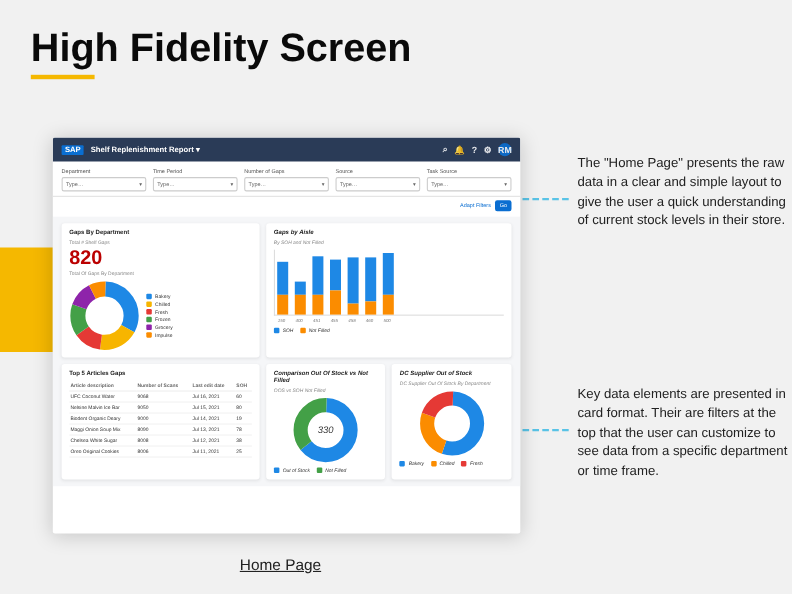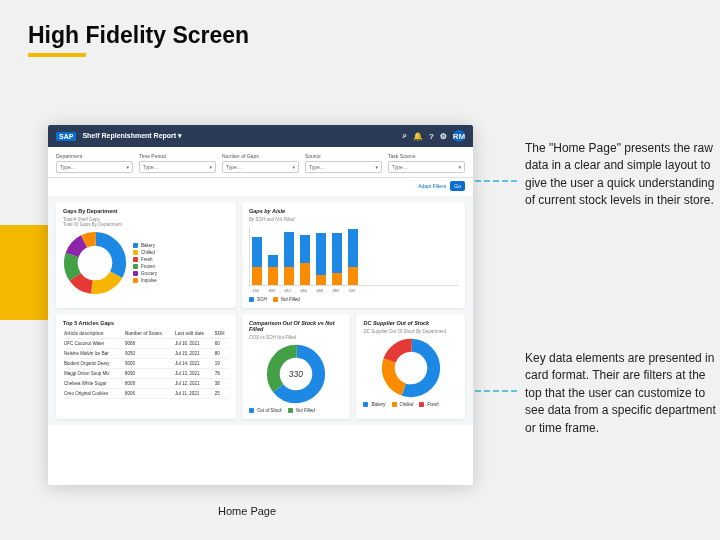--- a/index.html
+++ b/index.html
@@ -1,21 +1,21 @@
 <!DOCTYPE html>
 <html><head>
 <meta charset="utf-8">
 <style>
   * { box-sizing: border-box; margin: 0; padding: 0; }
   body { font-family: Arial, Helvetica, sans-serif; background: #f1f1f1; width: 720px; height: 540px; overflow: hidden; position: relative; }
-  .page-title { font-size: 23px; font-weight: 700; color: #0a0a0a; margin: 22px 0 4px 28px; }
+  .page-title { font-size: 36px; font-weight: 700; color: #0a0a0a; margin: 22px 0 4px 28px; }
   .title-underline { width: 58px; height: 4px; background: #f5b800; margin-left: 28px; }
   .yellow-block { position: absolute; left: 0; top: 225px; width: 48px; height: 95px; background: #f5b800; }
   .screenshot-area { position: absolute; left: 48px; top: 125px; width: 425px; height: 360px; background: #fff; box-shadow: 0 2px 18px rgba(0,0,0,0.18); border-radius: 2px; overflow: hidden; }
-  .caption { position: absolute; left: 218px; top: 505px; font-size: 11px; color: #222; }
+  .caption { position: absolute; left: 218px; top: 505px; font-size: 14px; color: #222; text-decoration: underline; }
   .anno { position: absolute; font-size: 12px; color: #222; line-height: 1.45; width: 200px; }
   .anno1 { left: 525px; top: 140px; }
   .anno2 { left: 525px; top: 350px; }
   .dash-line { position: absolute; border-top: 2px dashed #59c3e6; }
   .dash1 { left: 475px; top: 180px; width: 42px; }
   .dash2 { left: 475px; top: 390px; width: 42px; }
   
   .topbar { background: #2a3b57; height: 22px; display: flex; align-items: center; padding: 0 8px; color: #fff; font-size: 7px; font-weight: 600; justify-content: space-between; }
   .topbar-left { display: flex; align-items: center; gap: 6px; }
   .sap-logo { background: #0a6ed1; color: #fff; font-weight: 900; font-size: 7px; padding: 1px 3px; border-radius: 1px; }
@@ -122,20 +122,21 @@
     <span>Adapt Filters</span>
     <span class="go-btn">Go</span>
   </div>
 
   <div class="dash-body">
 
     <div class="row">
       <div class="card" style="flex:0 0 44%">
         <div class="card-title">Gaps By Department</div>
         <div class="kpi-sub">Total # Shelf Gaps</div>
+        <div class="kpi">820</div>
         <div class="kpi-sub">Total Of Gaps By Department</div>
         <div class="donut-wrap">
           <svg class="donut" width="64" height="64" viewBox="0 0 42 42">
             <circle cx="21" cy="21" r="15.9" fill="none" stroke="#1e88e5" stroke-width="9" stroke-dasharray="33 67" stroke-dashoffset="25"></circle>
             <circle cx="21" cy="21" r="15.9" fill="none" stroke="#f7b500" stroke-width="9" stroke-dasharray="19 81" stroke-dashoffset="-8"></circle>
             <circle cx="21" cy="21" r="15.9" fill="none" stroke="#e53935" stroke-width="9" stroke-dasharray="13 87" stroke-dashoffset="-27"></circle>
             <circle cx="21" cy="21" r="15.9" fill="none" stroke="#43a047" stroke-width="9" stroke-dasharray="15 85" stroke-dashoffset="-40"></circle>
             <circle cx="21" cy="21" r="15.9" fill="none" stroke="#8e24aa" stroke-width="9" stroke-dasharray="12 88" stroke-dashoffset="-55"></circle>
             <circle cx="21" cy="21" r="15.9" fill="none" stroke="#fb8c00" stroke-width="9" stroke-dasharray="8 92" stroke-dashoffset="-67"></circle>
           </svg>

